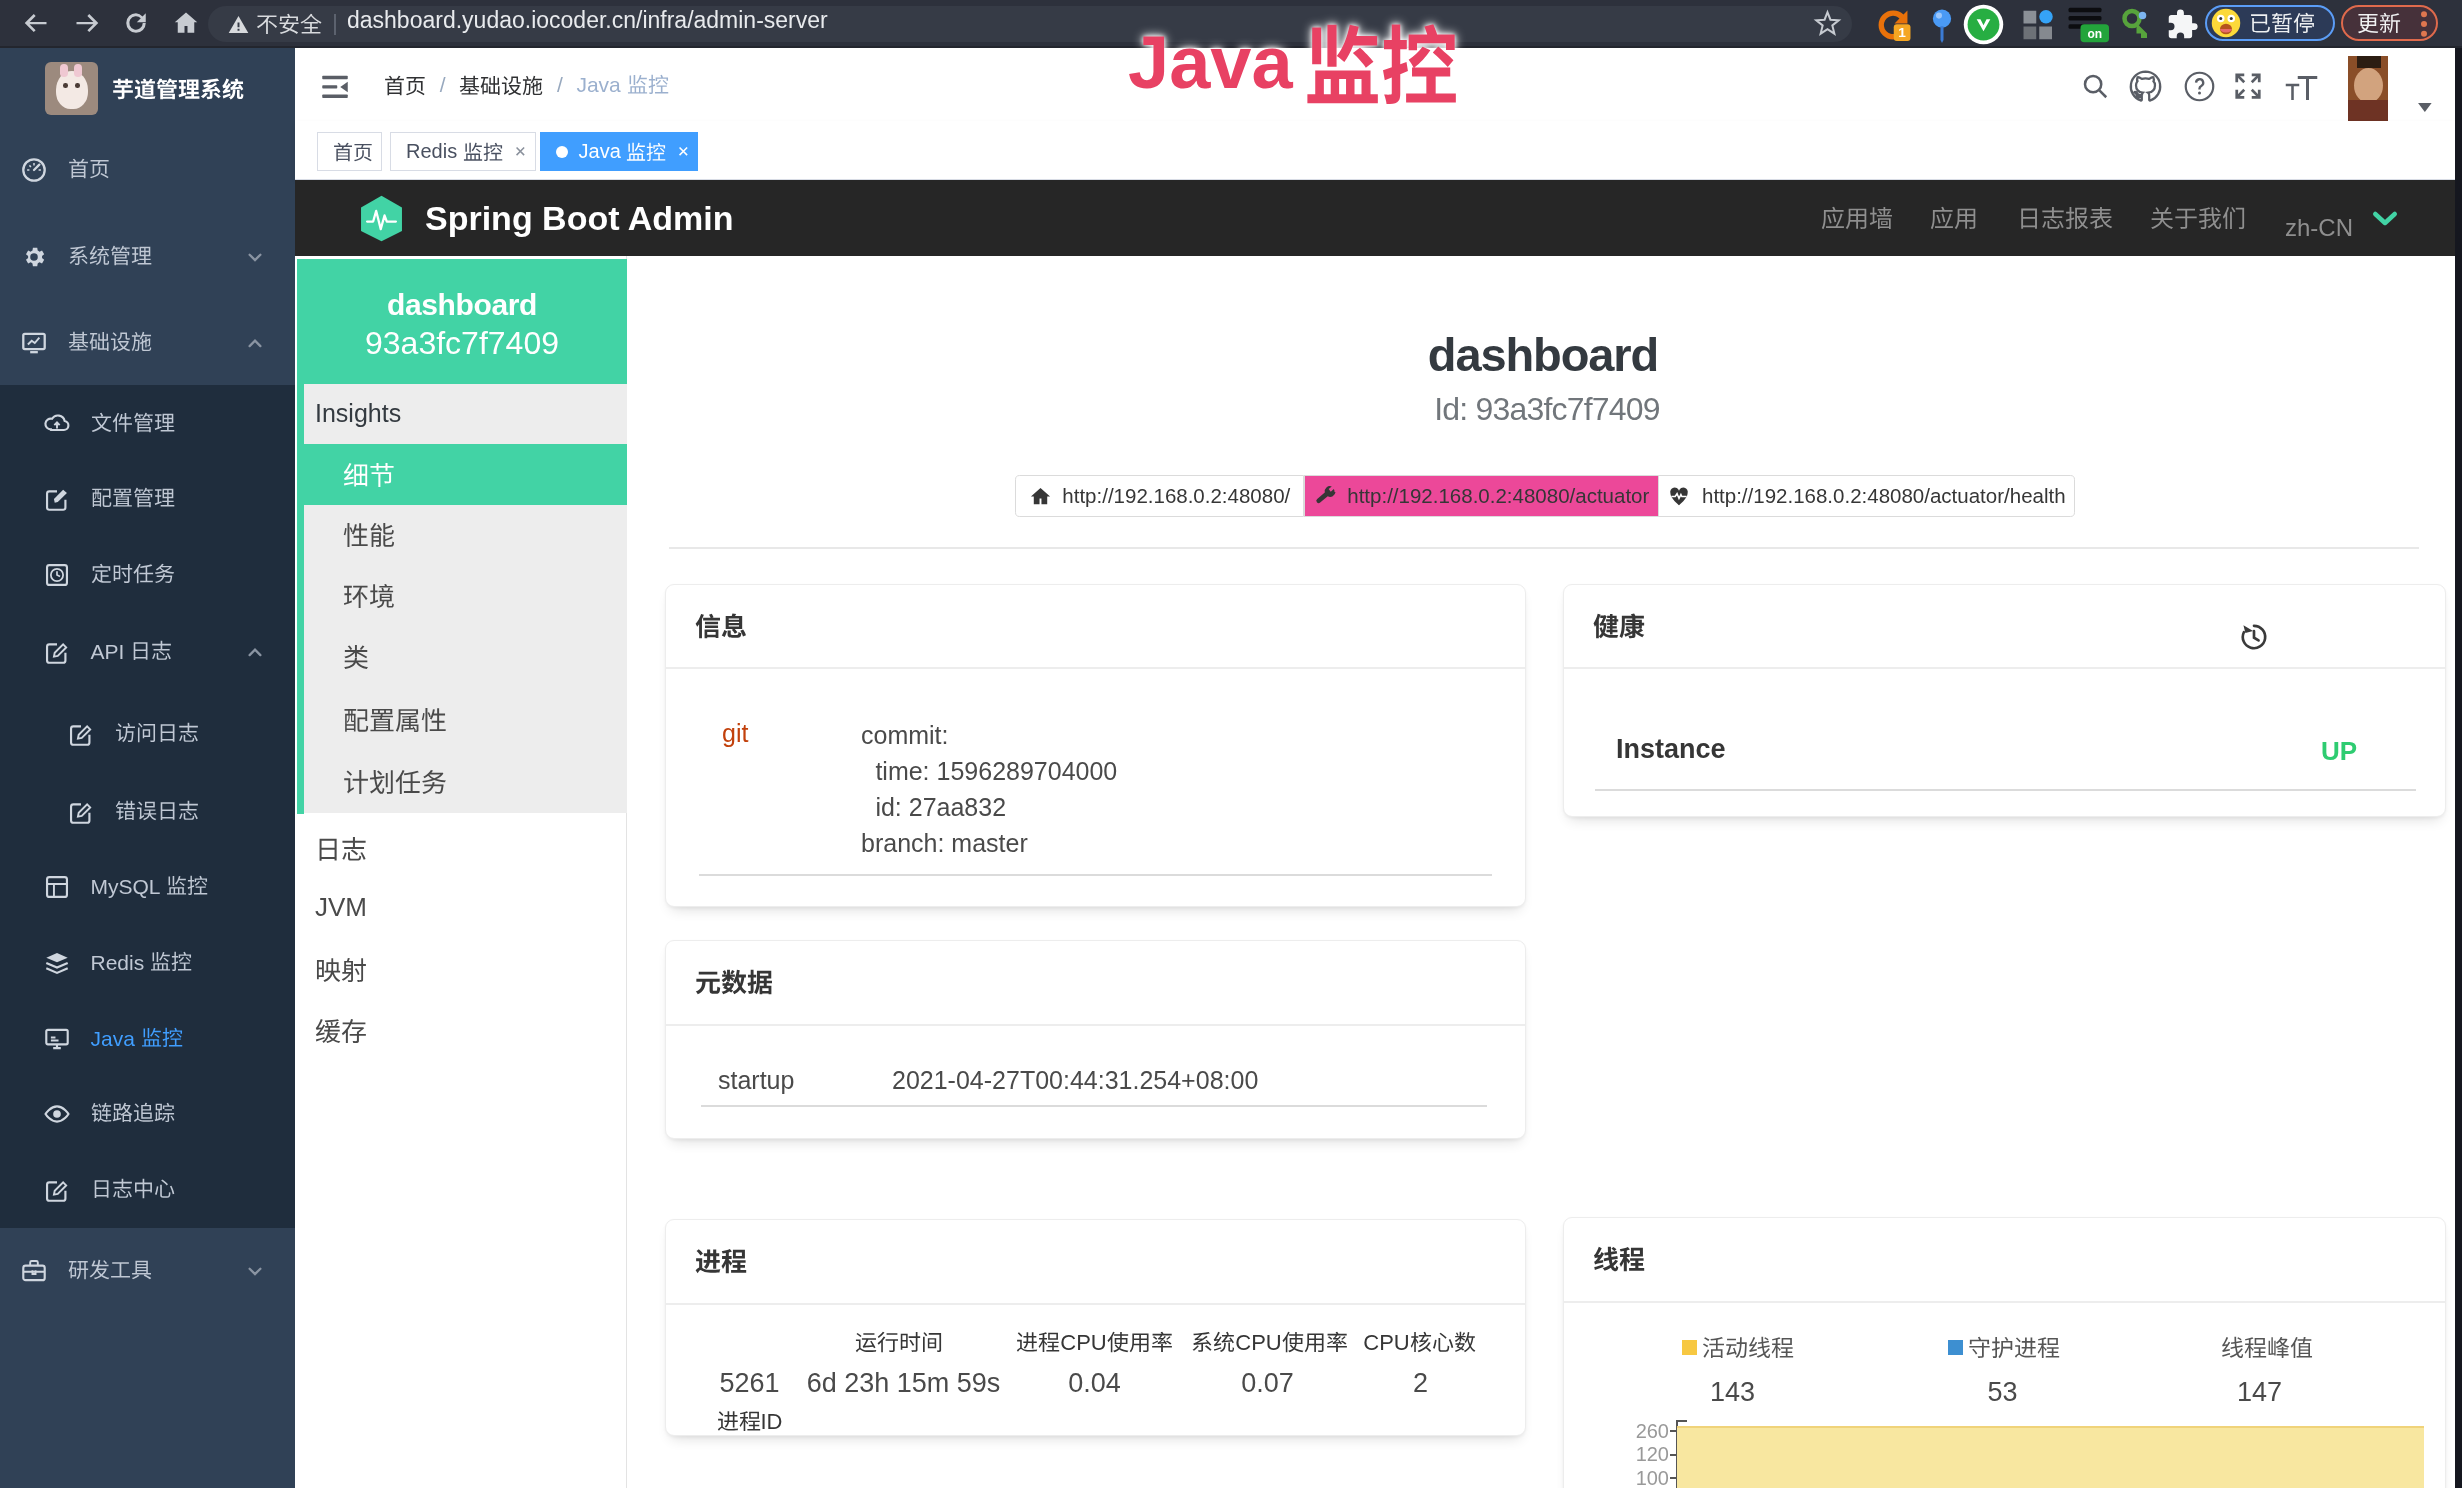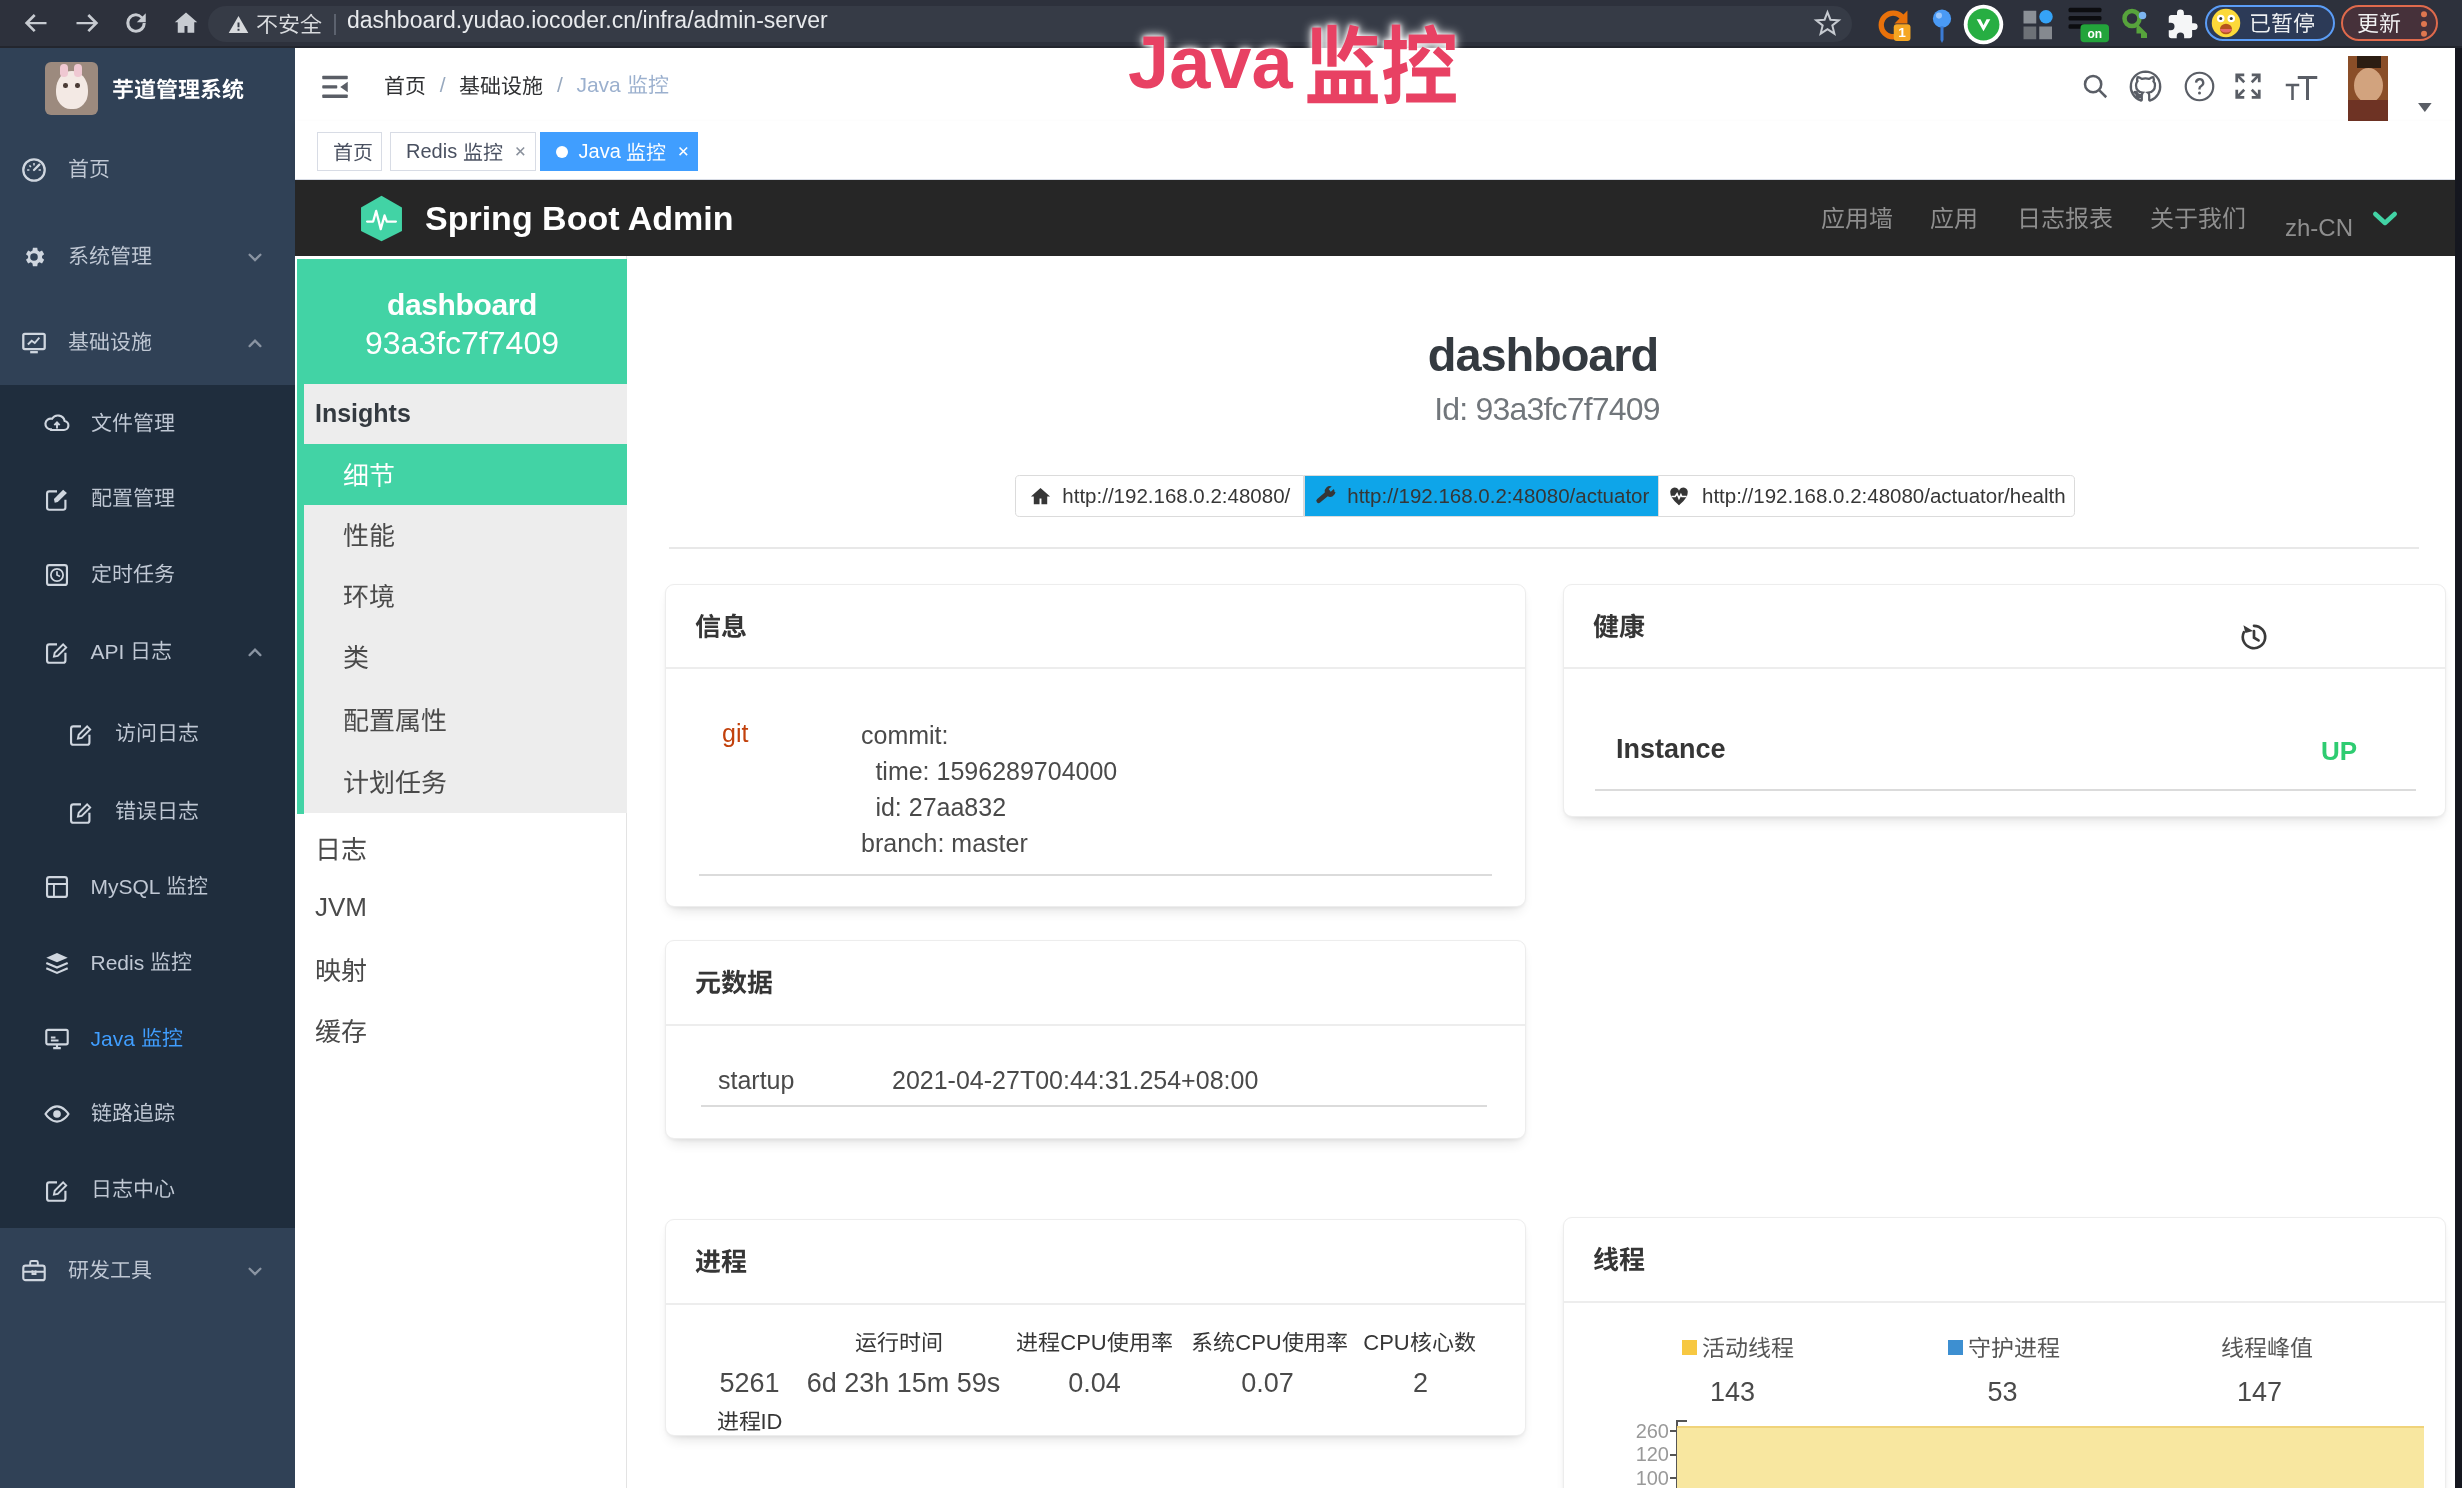--- a/index.html
+++ b/index.html
@@ -416,21 +416,21 @@
 <svg class="a" style="left:2372px;top:211px" width="26" height="18" viewBox="0 0 34 24">
     <path d="M4 4l13 12L30 4" fill="none" stroke="#42d3a5" stroke-width="6" stroke-linecap="round" stroke-linejoin="round"></path>
   </svg>
 <div class="a" style="left:295px;top:256px;width:332px;height:1232px;background:#fff;border-right:0.8px solid #e3e3e3;box-sizing:border-box"></div>
 <div class="a" style="left:297px;top:259px;width:6.8px;height:555px;background:#42d3a5"></div>
 <div class="a" style="left:297px;top:259px;width:330px;height:126px;background:#42d3a5;color:#fff;text-align:center">
 <div style="font-size:30px;letter-spacing:-0.4px;font-weight:700;margin-top:29px">dashboard</div>
 <div style="font-size:32px;margin-top:3px">93a3fc7f7409</div>
   </div>
 <div class="a" style="left:304px;top:384px;width:323px;height:429px;background:#ededed"></div>
-<div class="a row" style="left:315px;top:384px;height:59px;font-size:25px;font-weight:700;color:#343a40">Insights</div>
+<div class="a row" style="left:315px;top:384px;height:59px;font-size:25px;font-weight:400;color:#343a40">Insights</div>
 <div class="a" style="left:304px;top:444px;width:323px;height:61px;background:#42d3a5"></div>
 <div class="a row" style="left:343px;top:444px;height:61px;font-size:26px;color:#fff">
     <svg class="cj" viewBox="0 0 2000 1000" style="width:2em;">
       <use href="#gR7ec6" x="0"></use>
       <use href="#gR8282" x="1000"></use>
     </svg>
   </div>
 <div class="a row" style="left:343px;top:504px;height:61px;font-size:26px;color:#4a4a4a">
     <svg class="cj" viewBox="0 0 2000 1000" style="width:2em;">
       <use href="#gR6027" x="0"></use>
@@ -482,21 +482,21 @@
       <use href="#gR7f13" x="0"></use>
       <use href="#gR5b58" x="1000"></use>
     </svg>
   </div>
 <div class="a" style="left:1285px;top:331px;width:516px;text-align:center;font-size:47px;letter-spacing:-1.1px;line-height:1;font-weight:700;color:#343a40">dashboard</div>
 <div class="a" style="left:1289px;top:393px;width:516px;text-align:center;font-size:32px;letter-spacing:-0.8px;line-height:1;color:#71767b">Id: 93a3fc7f7409</div>
 <div class="a" style="left:1015px;top:475px;width:289px;height:42px;border:0.8px solid #dbdbdb;box-sizing:border-box;background:#fff;font-size:20.5px;color:#363636;display:flex;align-items:center;justify-content:center;border-radius:4.6px 0 0 4.6px">
 <svg width="23" height="23" viewBox="0 0 24 24" style="margin-right:10.6px">
       <path d="M12 3 2 12h3v8h6v-6h2v6h6v-8h3z" fill="#363636"></path>
     </svg>http://192.168.0.2:48080/</div>
-<div class="a" style="left:1304px;top:475px;width:355px;height:42px;border:0.8px solid #dbdbdb;box-sizing:border-box;background:#0ea5e9;font-size:20.5px;color:#363636;display:flex;align-items:center;justify-content:center;border-left:0.8px solid #dbdbdb">
+<div class="a" style="left:1304px;top:475px;width:355px;height:42px;border:0.8px solid #dbdbdb;box-sizing:border-box;background:#ec4899;font-size:20.5px;color:#363636;display:flex;align-items:center;justify-content:center;border-left:0.8px solid #dbdbdb">
 <svg width="23" height="23" viewBox="0 0 24 24" style="margin-right:10.6px">
       <path d="M22 6.5a5.5 5.5 0 0 1-7.7 5L7 18.8A2.4 2.4 0 1 1 3.6 15.4L10.9 8A5.5 5.5 0 0 1 17.6 1l-3 3L17 6.5l3-3c.6.9 1 2 1 3.1z" fill="#363636" transform="rotate(5 12 12)"></path>
     </svg>http://192.168.0.2:48080/actuator</div>
 <div class="a" style="left:1658px;top:475px;width:417px;height:42px;border:0.8px solid #dbdbdb;box-sizing:border-box;background:#fff;font-size:20.5px;color:#363636;display:flex;align-items:center;justify-content:center;border-left:0.8px solid #dbdbdb;border-radius:0 4.6px 4.6px 0">
 <svg width="24" height="23" viewBox="0 0 24 24" style="margin-right:10.6px">
       <path d="M12 21S3 14 3 8.5A4.5 4.5 0 0 1 12 6a4.5 4.5 0 0 1 9 2.5C21 14 12 21 12 21z" fill="#363636"></path>
       <path d="M4 12h4l2-3 2 5 2-4 1 2h5" fill="none" stroke="#fff" stroke-width="1.6"></path>
     </svg>http://192.168.0.2:48080/actuator/health</div>
 <div class="a" style="left:669px;top:547px;width:1750px;height:1.5px;background:#e8e8e8"></div>
 <div class="a" style="left:665px;top:584px;width:861px;height:323px;background:#fff;border:0.8px solid #ededed;border-radius:9px;box-sizing:border-box;box-shadow:0 7.6px 13.7px -6px rgba(0,0,0,.14),0 1.5px 3px rgba(0,0,0,.04)"></div>

